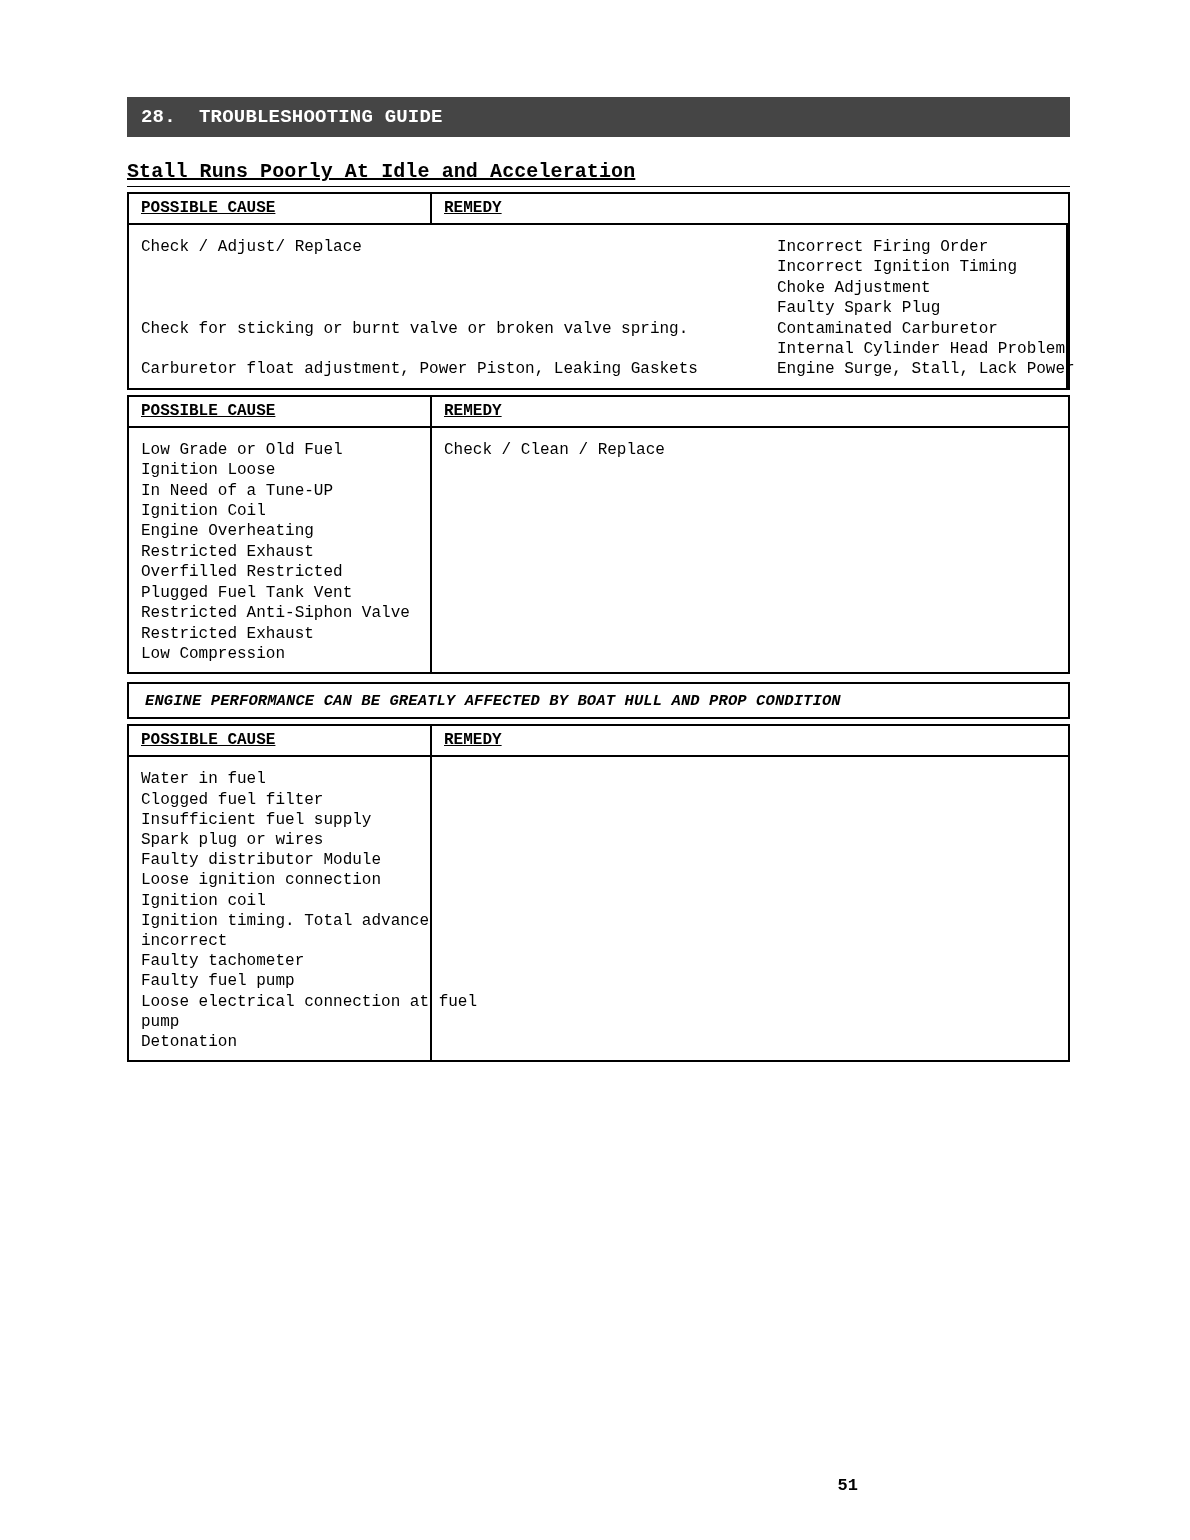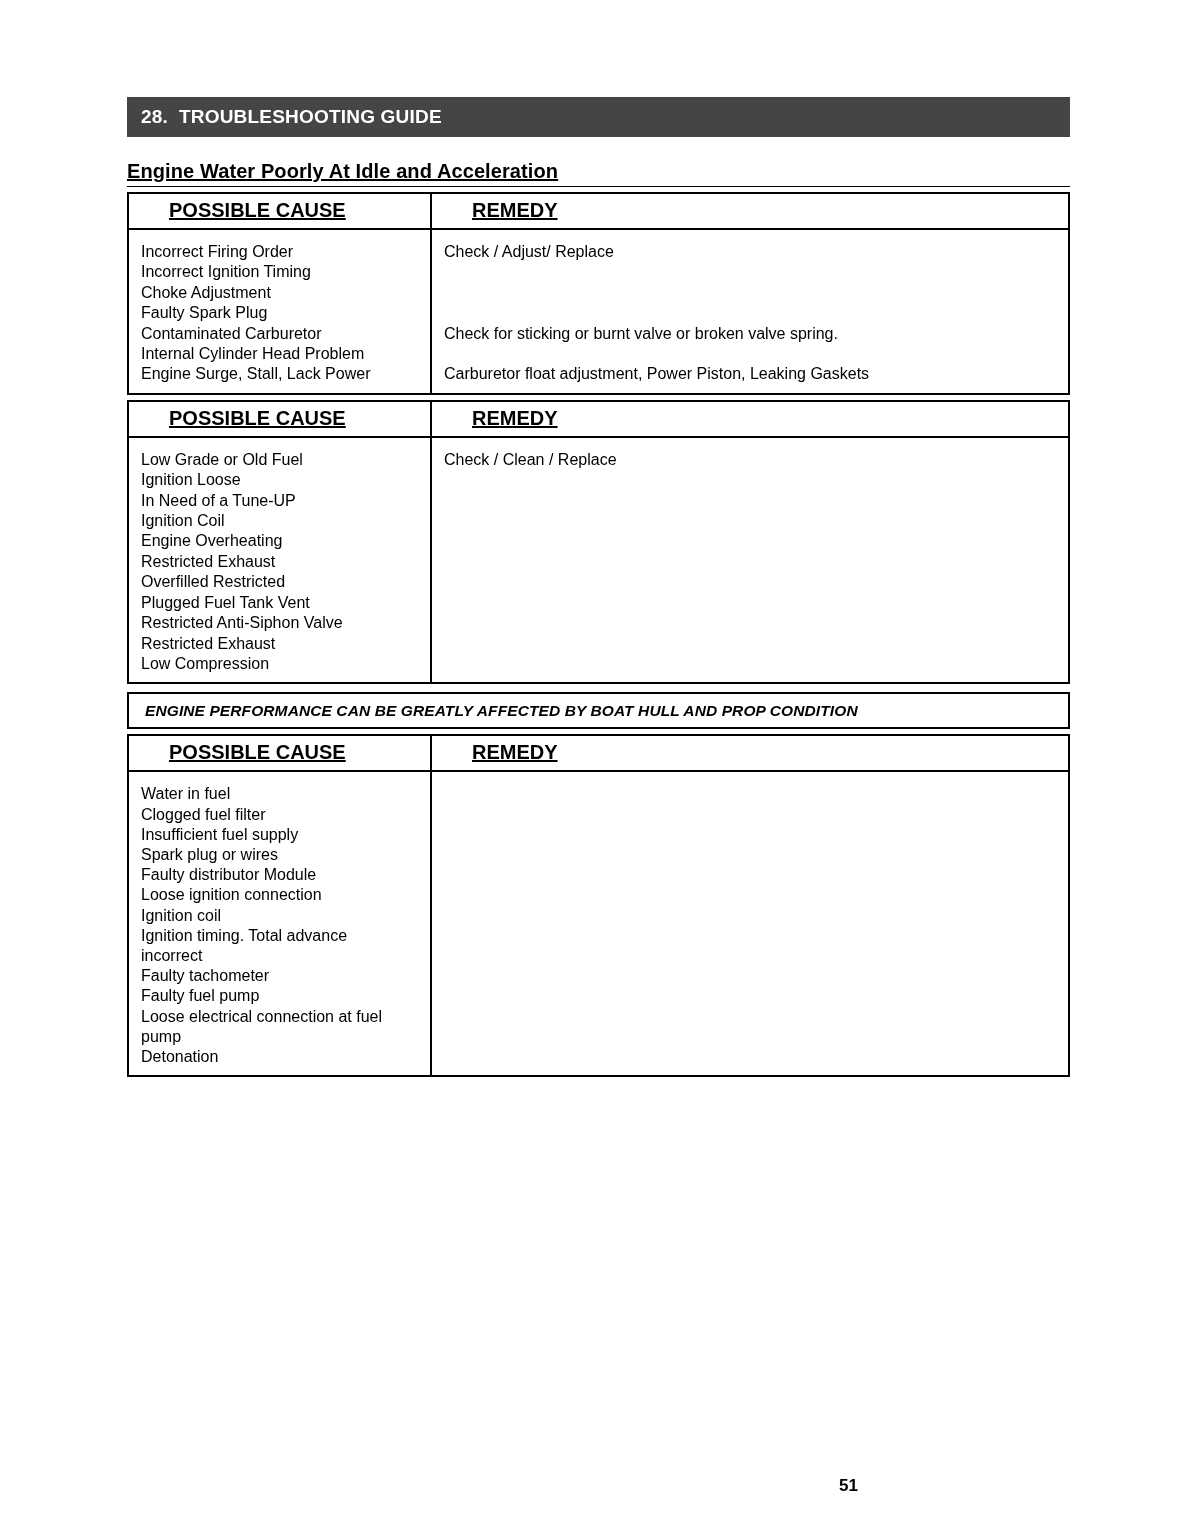--- a/index.html
+++ b/index.html
@@ -4,21 +4,21 @@
 <style>
   * { margin: 0; padding: 0; box-sizing: border-box; }
   html, body { background: #ffffff; }
   body {
     width: 1190px; height: 1540px;
     font-family: "Liberation Sans", sans-serif;
     color: #000;
     position: relative;
     overflow: hidden;
   }
-  .page { position: relative; width: 992px; height: 1540px; }
+  .page { position: relative; width: 992px; height: 1540px; font-family: Liberation Mono, monospace; }
   .content { position: absolute; left: 127px; top: 0; width: 943px; }
 
   .header-bar {
     margin-top: 97px;
     height: 40px;
     background: #454545;
     color: #ffffff;
     display: flex;
     align-items: center;
     padding-left: 14px;
@@ -43,23 +43,22 @@
 
   .tsg-table {
     border: 2px solid #000;
     margin-top: 5px;
     width: 943px;
   }
   .t-header { display: flex; border-bottom: 2px solid #000; }
   .t-header .t-cell { padding: 5px 12px 6px; }
   .col-h {
     font-weight: bold;
-    font-size: 20px;
+    font-size: 16px;
     text-decoration: underline;
-    margin-left: 28px;
   }
   .t-body { display: flex; }
   .t-body .t-cell { padding: 12px 12px 8px; }
   .t-cell.cause {
     flex: 0 0 303px;
     width: 303px;
     border-right: 2px solid #000;
   }
   .t-cell.remedy { flex: 1 1 auto; }
   .line {
@@ -97,49 +96,49 @@
 
 <div class="page">
   <div class="content">
 
     <div class="header-bar">
       <span>28.  TROUBLESHOOTING GUIDE</span>
     </div>
 
     <div>
       <div class="section-title-row first">
-        <span class="section-title">Engine Water Poorly At Idle and Acceleration</span>
+        <span class="section-title">Stall Runs Poorly At Idle and Acceleration</span>
       </div>
       <div class="tsg-table">
         <div class="t-header">
           <div class="t-cell cause">
             <span class="col-h">POSSIBLE CAUSE</span>
           </div>
           <div class="t-cell remedy">
             <span class="col-h">REMEDY</span>
           </div>
         </div>
         <div class="t-body">
+          <div class="t-cell remedy">
+            <div class="line">Check / Adjust/ Replace</div>
+            <div class="line"></div>
+            <div class="line"></div>
+            <div class="line"></div>
+            <div class="line">Check for sticking or burnt valve or broken valve spring.</div>
+            <div class="line"></div>
+            <div class="line">Carburetor float adjustment, Power Piston, Leaking Gaskets</div>
+          </div>
           <div class="t-cell cause">
             <div class="line">Incorrect Firing Order</div>
             <div class="line">Incorrect Ignition Timing</div>
             <div class="line">Choke Adjustment</div>
             <div class="line">Faulty Spark Plug</div>
             <div class="line">Contaminated Carburetor</div>
             <div class="line">Internal Cylinder Head Problem</div>
             <div class="line">Engine Surge, Stall, Lack Power</div>
-          </div>
-          <div class="t-cell remedy">
-            <div class="line">Check / Adjust/ Replace</div>
-            <div class="line"></div>
-            <div class="line"></div>
-            <div class="line"></div>
-            <div class="line">Check for sticking or burnt valve or broken valve spring.</div>
-            <div class="line"></div>
-            <div class="line">Carburetor float adjustment, Power Piston, Leaking Gaskets</div>
           </div>
         </div>
       </div>
     </div>
 
     <div>
       <div class="tsg-table">
         <div class="t-header">
           <div class="t-cell cause">
             <span class="col-h">POSSIBLE CAUSE</span>

